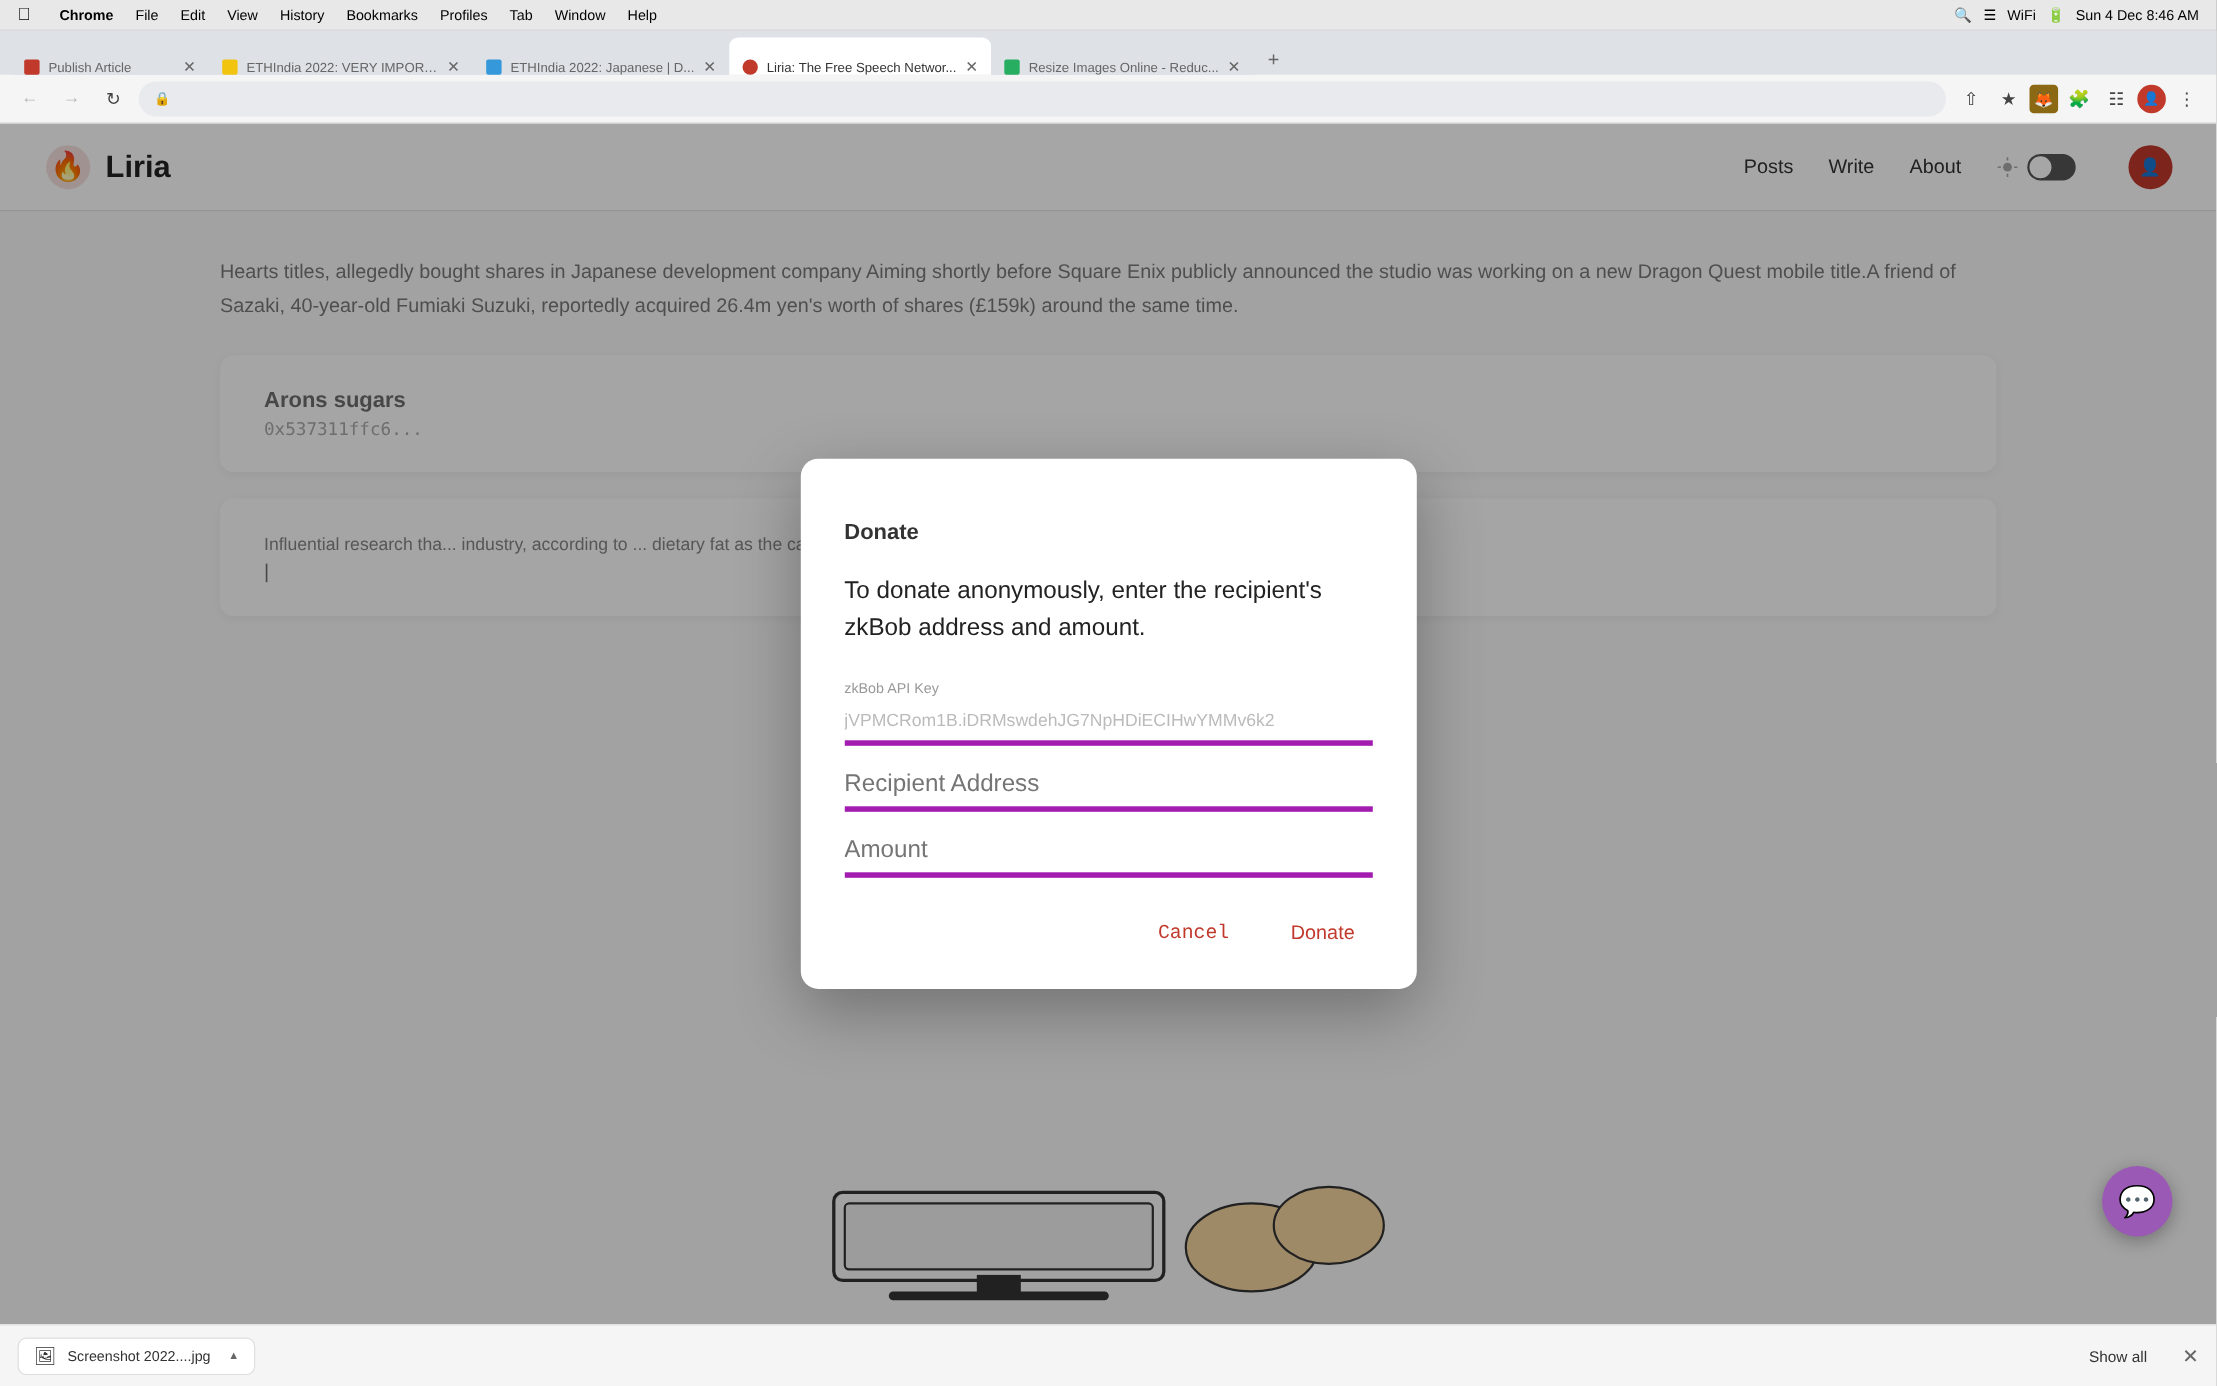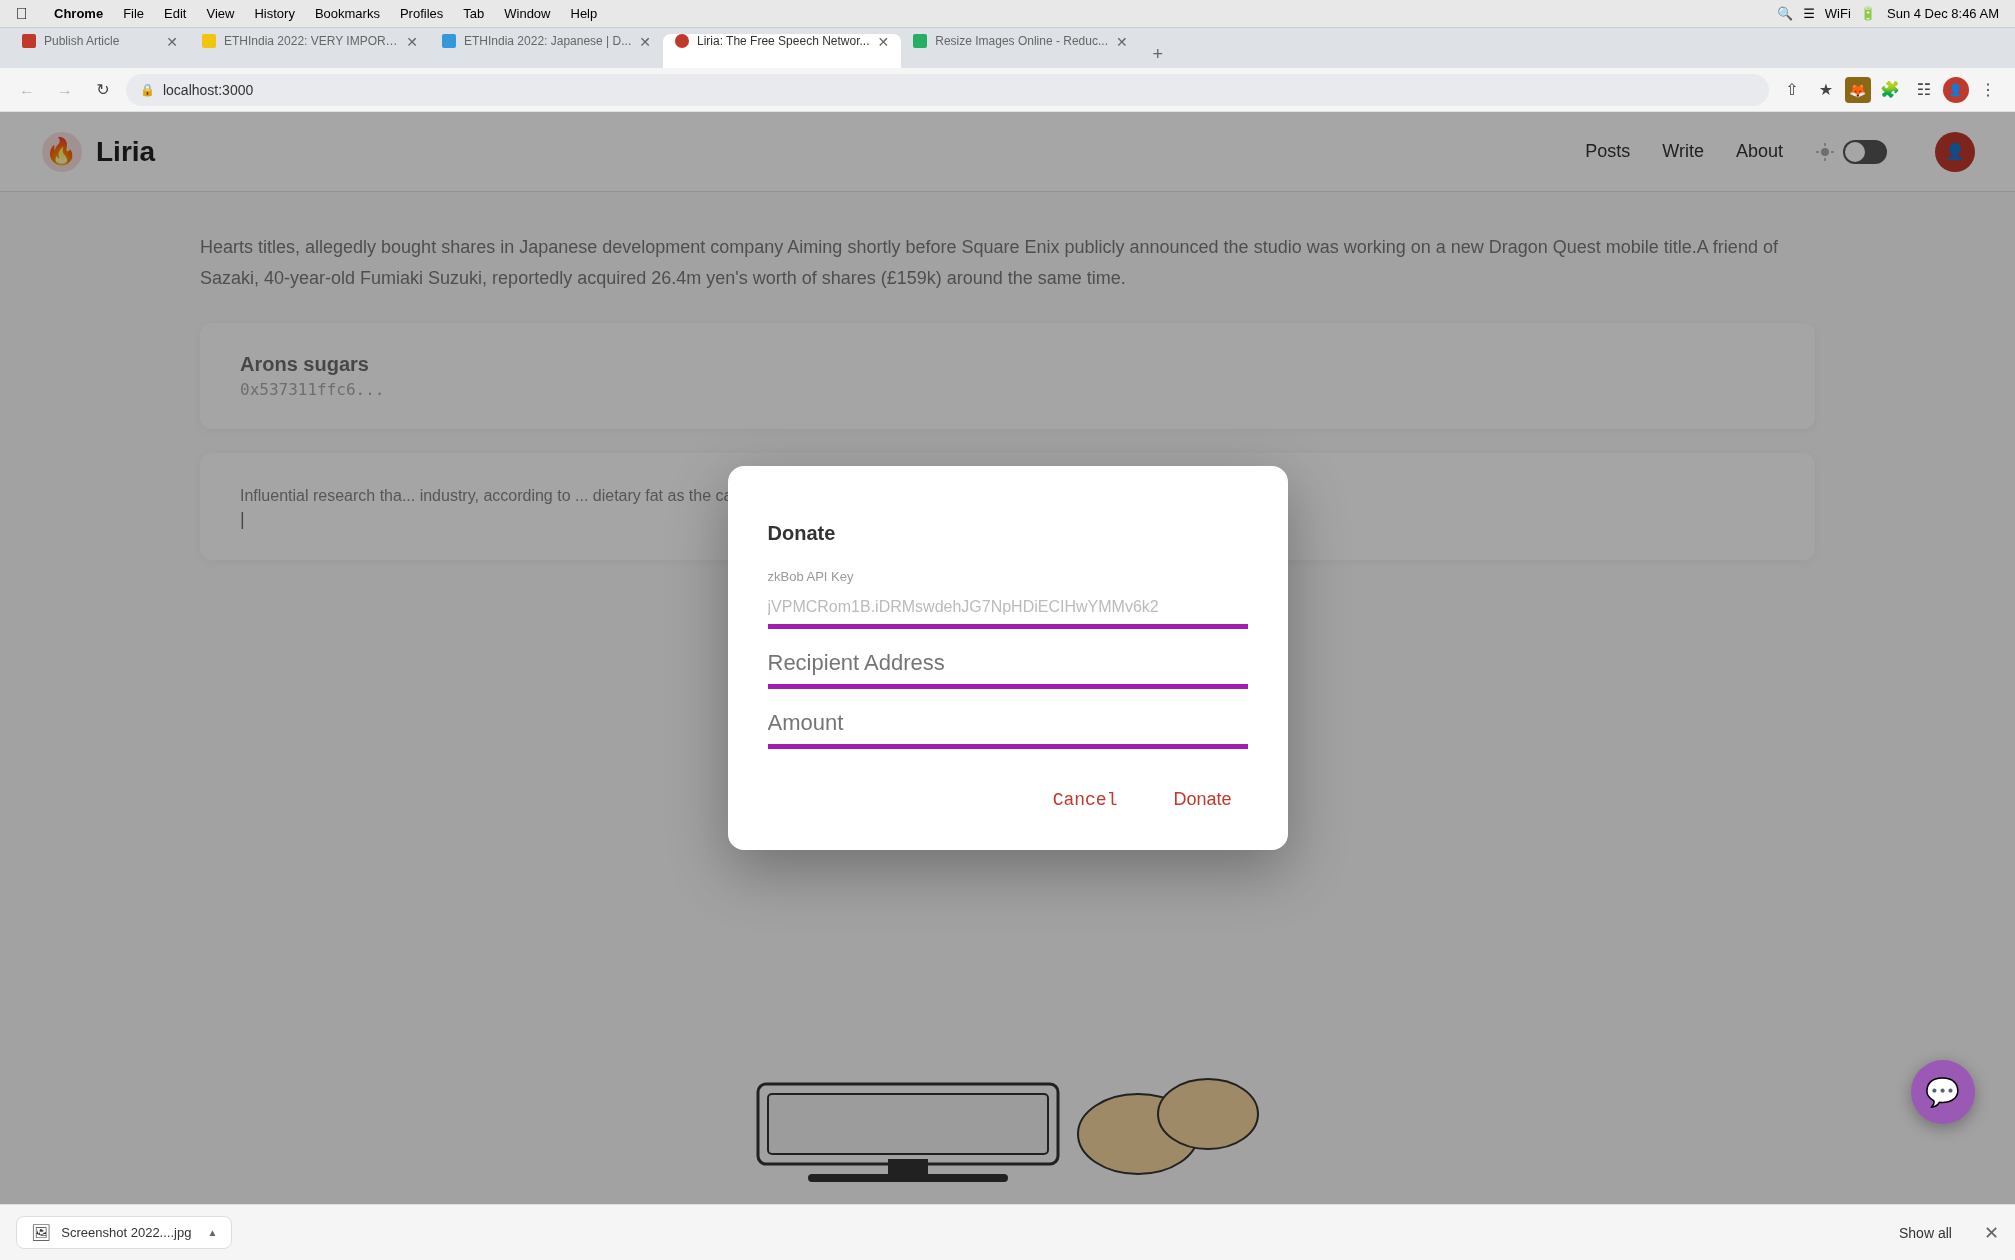--- a/index.html
+++ b/index.html
@@ -41,21 +41,21 @@
       padding: 0 10px;
       gap: 0;
     }
     .chrome-tab {
       height: 34px;
       min-width: 180px;
       max-width: 240px;
       background: #f5f5f5;
       border-radius: 8px 8px 0 0;
       display: flex;
-      align-items: flex-start;
+      align-items: flex-end;
       padding: 0 12px;
       font-size: 12px;
       color: #333;
       gap: 8px;
       position: relative;
     }
     .chrome-tab.inactive {
       background: #dee1e6;
       color: #666;
     }
@@ -379,21 +379,20 @@
     </div>
     <div class="chrome-new-tab">+</div>
   </div>
 
   <div class="chrome-toolbar">
     <button class="chrome-nav-btn disabled">←</button>
     <button class="chrome-nav-btn disabled">→</button>
     <button class="chrome-nav-btn">↻</button>
     <div class="chrome-address-bar">
       <span class="lock-icon">🔒</span>
-      <span class="url-text">localhost:3000</span>
     </div>
     <div class="chrome-toolbar-actions">
       <button class="chrome-action-btn">⇧</button>
       <button class="chrome-action-btn">★</button>
       <div class="chrome-extension-btn">🦊</div>
       <button class="chrome-action-btn">🧩</button>
       <button class="chrome-action-btn">☷</button>
       <div class="chrome-profile-btn">👤</div>
       <button class="chrome-action-btn">⋮</button>
     </div>
@@ -442,20 +441,21 @@
           <p>Influential research tha... industry, according to ... dietary fat as the caus... published in JAMA Int...</p>
           <span class="article-cursor">|</span>
         </div>
       </div>
 
       <div class="modal-overlay">
         <div class="modal">
 
           <div class="modal-title">Donate</div>
 
+          <div class="modal-description">To donate anonymously, enter the recipient's zkBob address and amount.</div>
 
           <div class="modal-input-group">
             <div class="modal-input-label">zkBob API Key</div>
             <input class="modal-input" type="text" value="jVPMCRom1B.iDRMswdehJG7NpHDiECIHwYMMv6k2" placeholder="jVPMCRom1B.iDRMswdehJG7NpHDiECIHwYMMv6k2" style="">
           </div>
 
           <div class="modal-input-group">
             <input class="modal-input empty-label" type="text" placeholder="Recipient Address" style="">
           </div>
 

